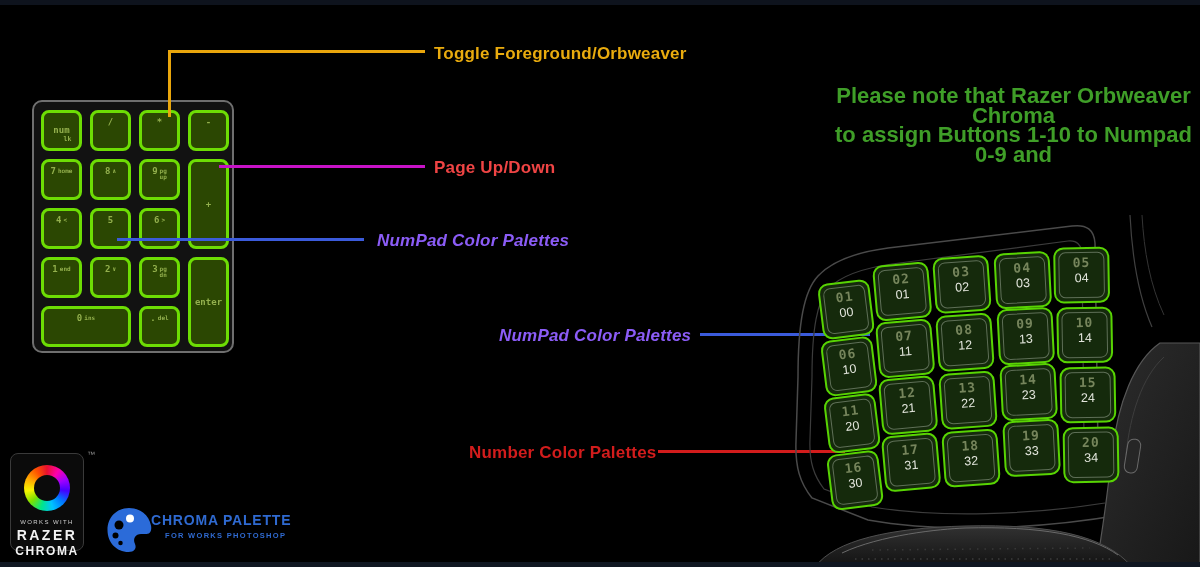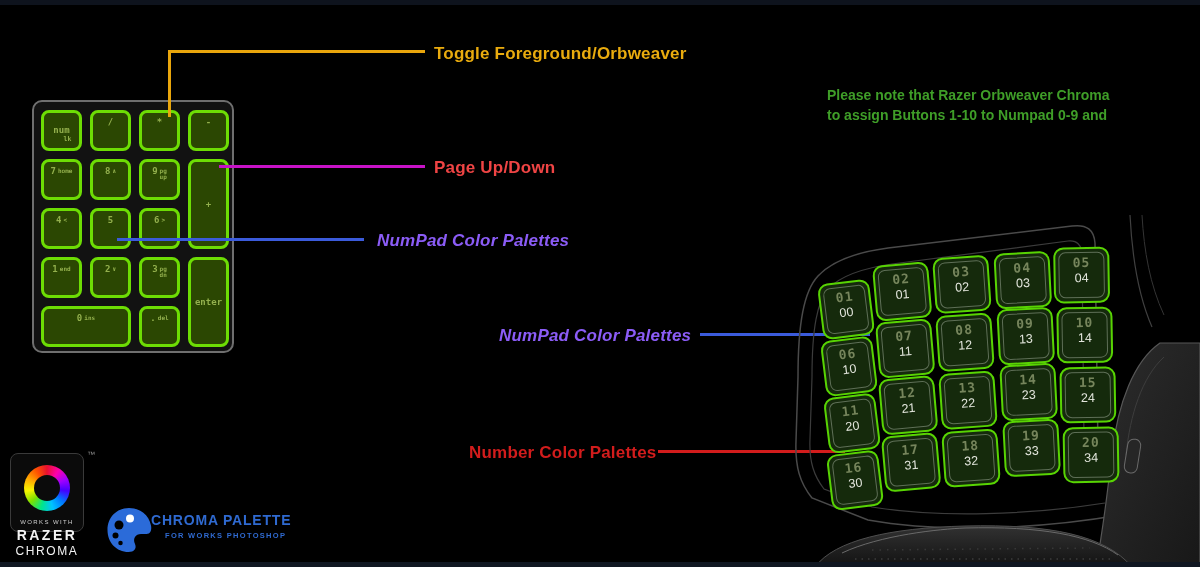--- a/index.html
+++ b/index.html
@@ -11,21 +11,21 @@
 
   
   .line{position:absolute;}
   .h3{height:3px;} .w3{width:3px;}
   .ann{position:absolute;font-weight:700;font-size:17px;letter-spacing:.2px;white-space:nowrap;}
   .ann.orange{color:#e9ab0e;}
   .ann.magenta{color:#ef4444;}
   .ann.blue{color:#8b5cf6;font-style:italic;}
   .ann.red{color:#d21c1c;}
   .note{position:absolute;left:827px;top:86px;color:#3f9e28;font-weight:700;
-        font-size:14px;line-height:19.5px;}
+        font-size:22px;line-height:19.5px;text-align:center;}
 
   
   .numpad-case{position:absolute;left:32px;top:100px;width:202px;height:253px;
                background:#121212;border:2px solid #6f6f6f;border-radius:10px;box-sizing:border-box;}
   .numpad-keys{position:absolute;left:0;top:0;width:100%;height:100%;}
   .np-key{position:absolute;box-sizing:border-box;background:#2b4702;border:3px solid #6ddd04;
           border-radius:8px;display:flex;align-items:flex-start;justify-content:center;
           padding-top:5px;color:#93b04d;font-family:"DejaVu Sans Mono",monospace;font-weight:700;}
   .np-key .np-main{font-size:9px;line-height:9px;}
   .np-key .np-sub{font-size:6px;line-height:6px;margin-left:2px;margin-top:1px;white-space:pre-line;}
@@ -41,30 +41,30 @@
   .orb-key{position:absolute;box-sizing:border-box;height:56px;background:#152a0c;
            border:2.5px solid #58d403;border-radius:10px;display:flex;flex-direction:column;
            align-items:center;}
   .orb-key:after{content:"";position:absolute;left:3px;top:3px;right:3px;bottom:3px;
            border:1px solid rgba(205,215,200,.4);border-radius:7px;pointer-events:none;}
   .orb-top{margin-top:7px;font-family:"DejaVu Sans Mono",monospace;font-weight:700;
            font-size:13px;letter-spacing:1px;color:#76855c;line-height:13px;}
   .orb-bottom{margin-top:3px;font-size:12.5px;font-weight:400;color:#e2e5dc;line-height:13px;}
 
   
-  .razer-badge{position:absolute;left:10px;top:453px;width:74px;height:79px;background:#0b0b0b;
+  .razer-badge{position:absolute;left:10px;top:453px;width:74px;height:98px;background:#0b0b0b;
                border:1px solid #3a3a3a;border-radius:8px;box-sizing:border-box;text-align:center;}
   .ring{width:46px;height:46px;border-radius:50%;margin:11px auto 0;position:relative;
         background:conic-gradient(from 0deg,#e8112d,#ff00aa,#a000ff,#4400ff,#0077ff,#00c3ff,
                    #00e68a,#7be000,#f5f500,#ffae00,#ff5500,#e8112d);}
   .ring:after{content:"";position:absolute;left:10px;top:10px;width:26px;height:26px;
               border-radius:50%;background:#0b0b0b;}
   .works-with{margin-top:8px;font-size:6px;letter-spacing:1.4px;color:#cfcfcf;}
   .razer-word{margin-top:2px;font-size:14px;font-weight:700;letter-spacing:2.5px;color:#f2f2f2;}
-  .chroma-word{margin-top:1px;font-size:12px;font-weight:400;letter-spacing:1.6px;color:#f2f2f2;}
+  .chroma-word{margin-top:1px;font-size:12px;font-weight:700;letter-spacing:1.6px;color:#f2f2f2;}
   .tm{position:absolute;left:87px;top:450px;font-size:8px;color:#8a8a8a;}
 
   .palette-svg{position:absolute;left:104px;top:504px;}
   .cp-title{position:absolute;left:151px;top:512px;font-size:14px;font-weight:700;
             letter-spacing:.8px;color:#2f6ad1;white-space:nowrap;}
   .cp-sub{position:absolute;left:165px;top:531px;font-size:7.5px;font-weight:700;
           letter-spacing:1.3px;color:#2f6ad1;white-space:nowrap;}
 </style>
 </head>
 <body>

